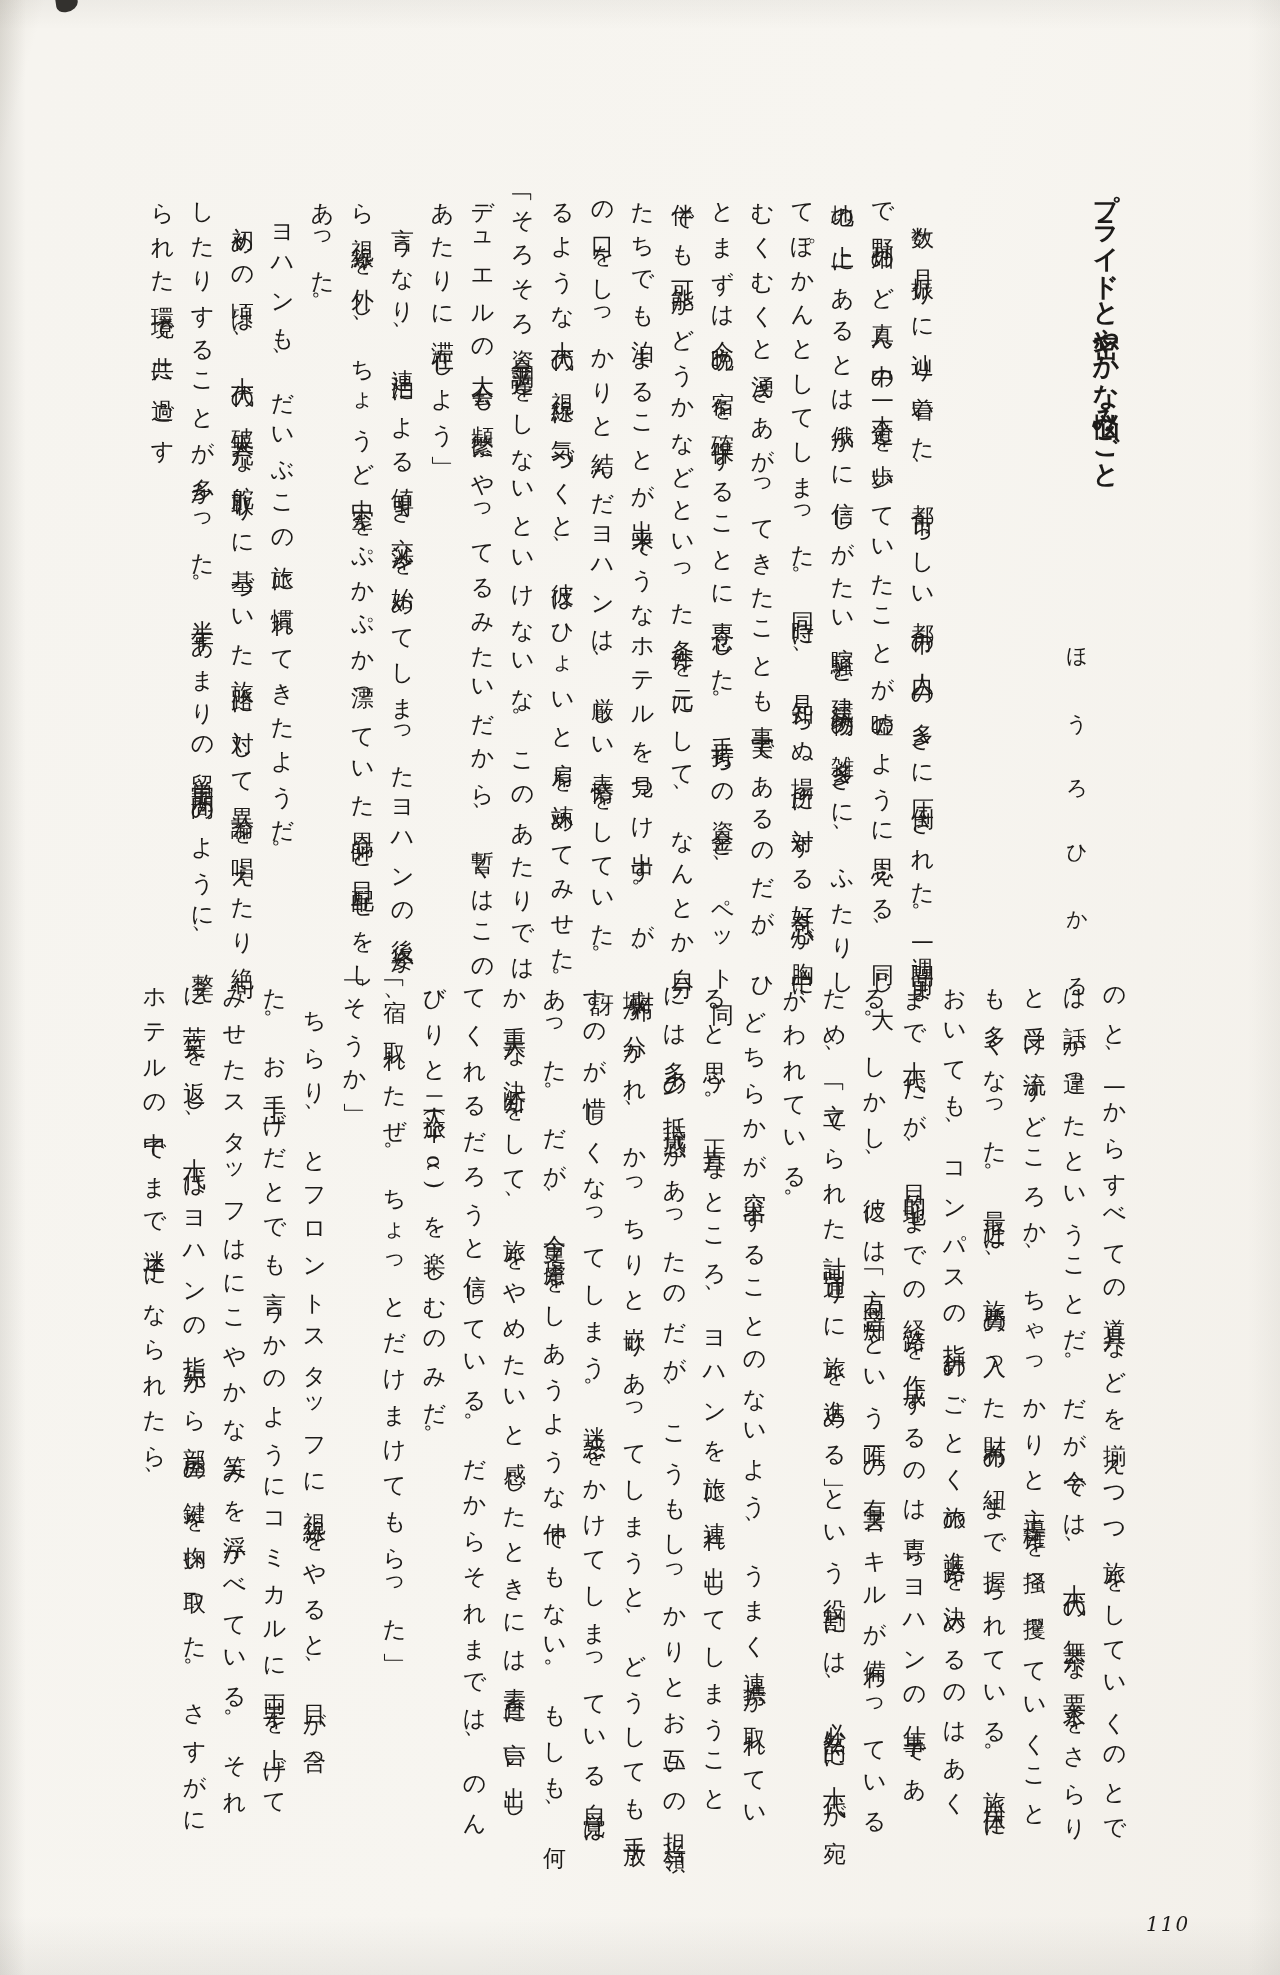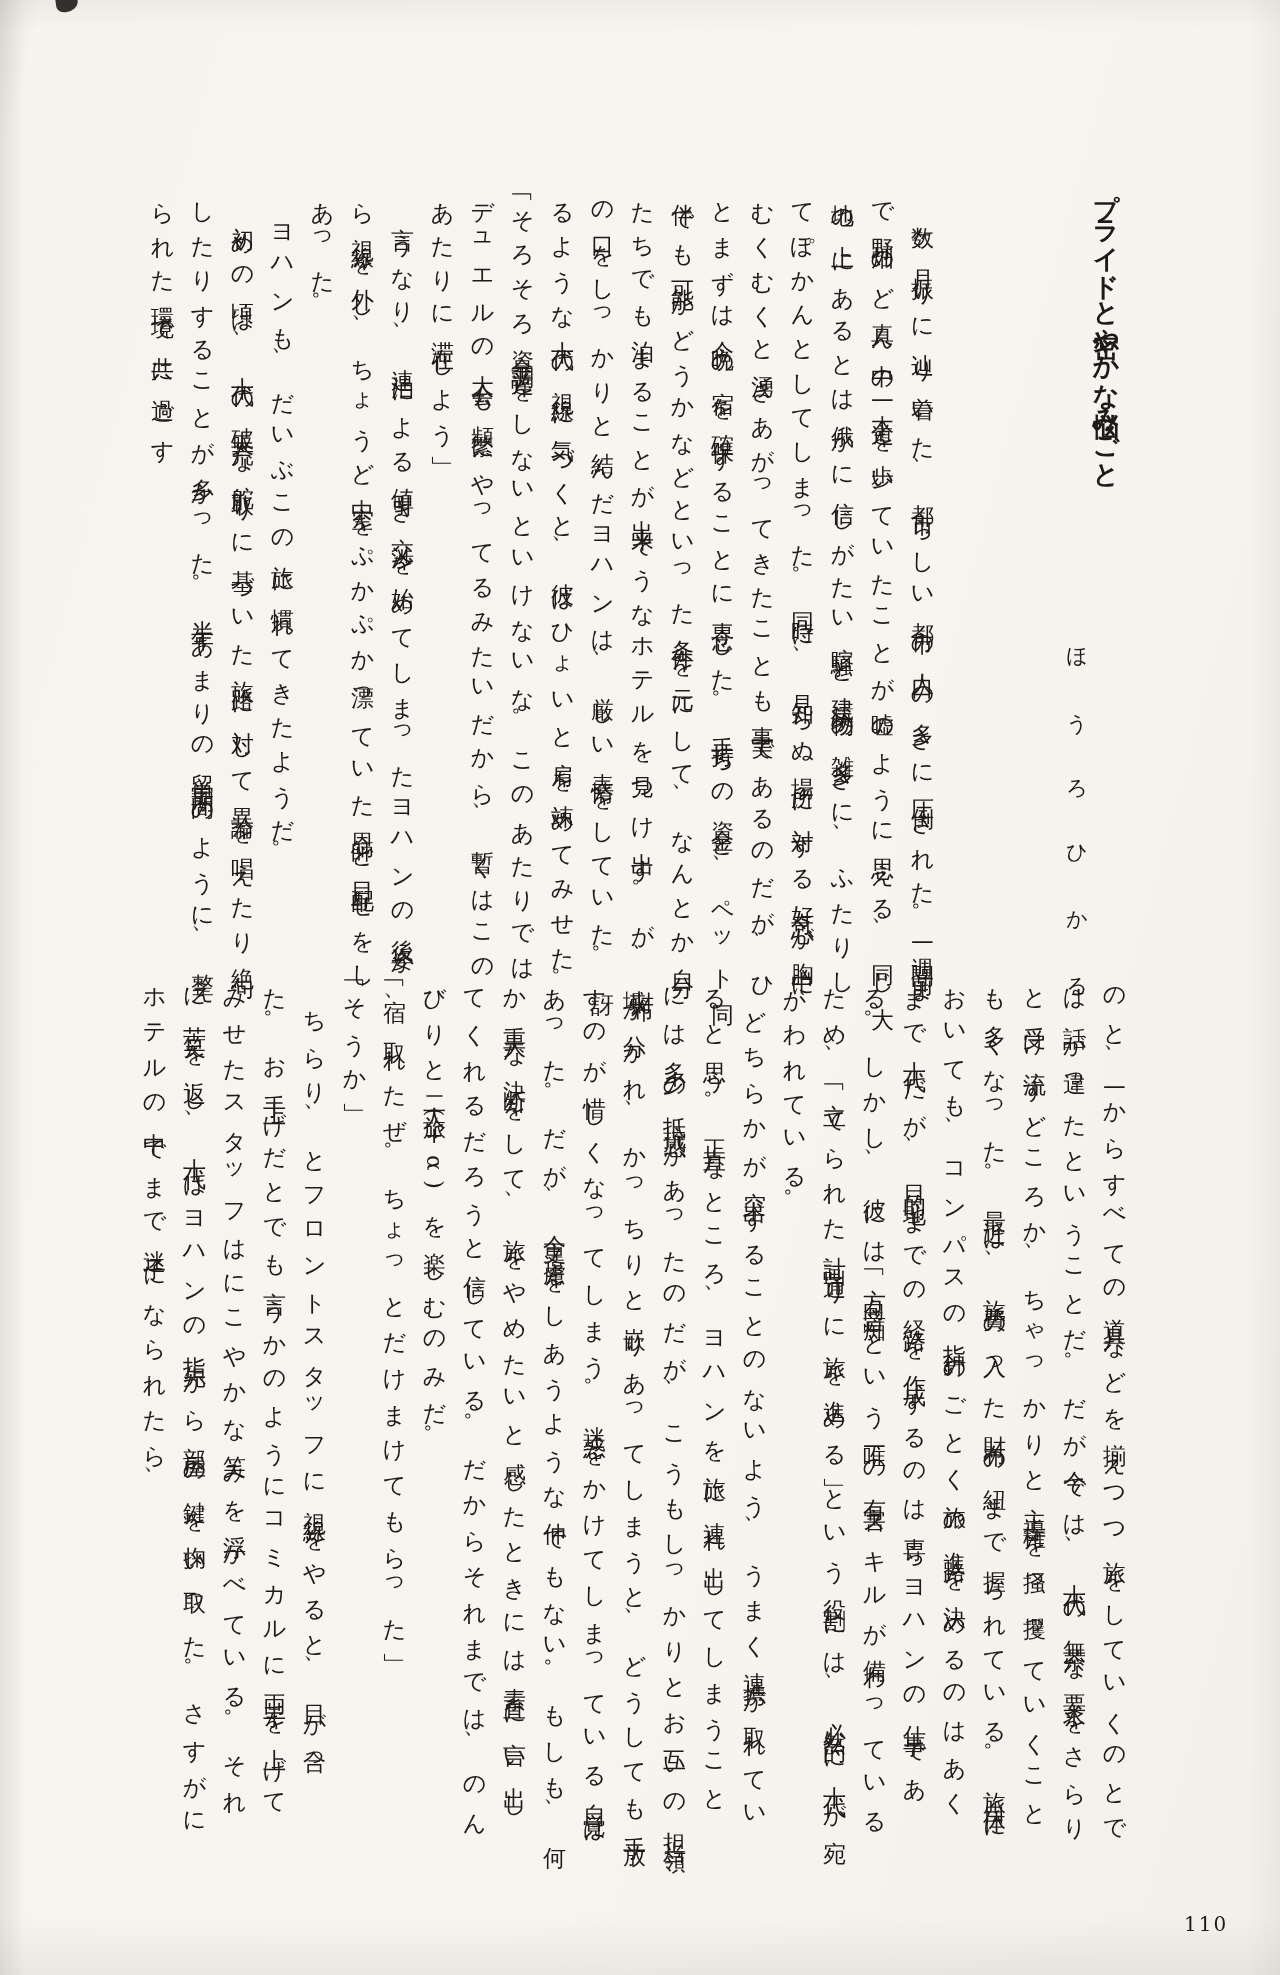--- a/index.html
+++ b/index.html
@@ -78,23 +78,24 @@
   .text-section p {
     margin: 0;
     padding: 0;
   }
   .text-section p.indent {
     text-indent: 1em;
   }
   .page-number {
     position: absolute;
     top: 1912px;
-    left: 1184px;
+    left: 1146px;
     font-size: 20px;
     letter-spacing: 2px;
+    font-style: italic;
   }
 </style>
 </head>
 <body>
 
 <div class="page-shade"></div>
 <div class="corner-artifact"></div>
 
 <h1 class="story-title vertical">プライドと密やかな悩みごと</h1>
 

